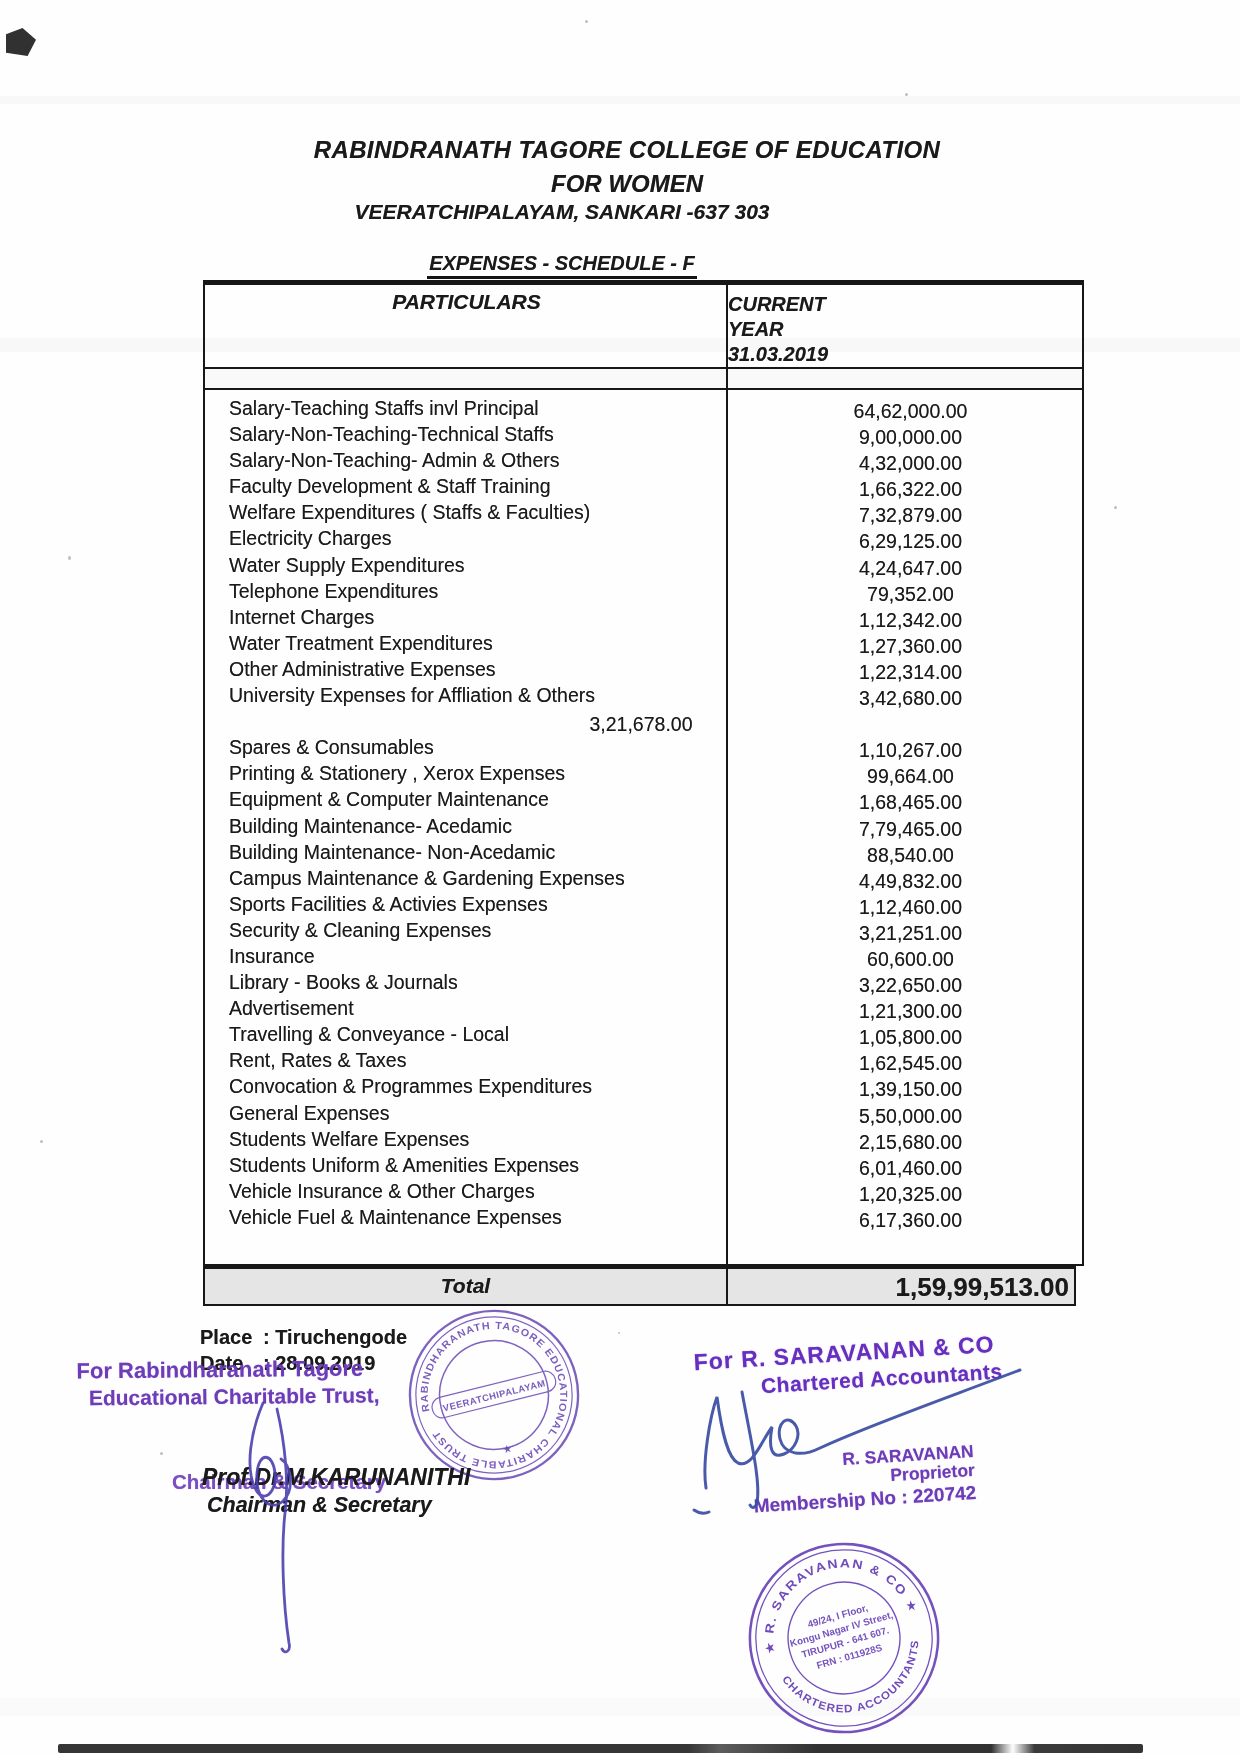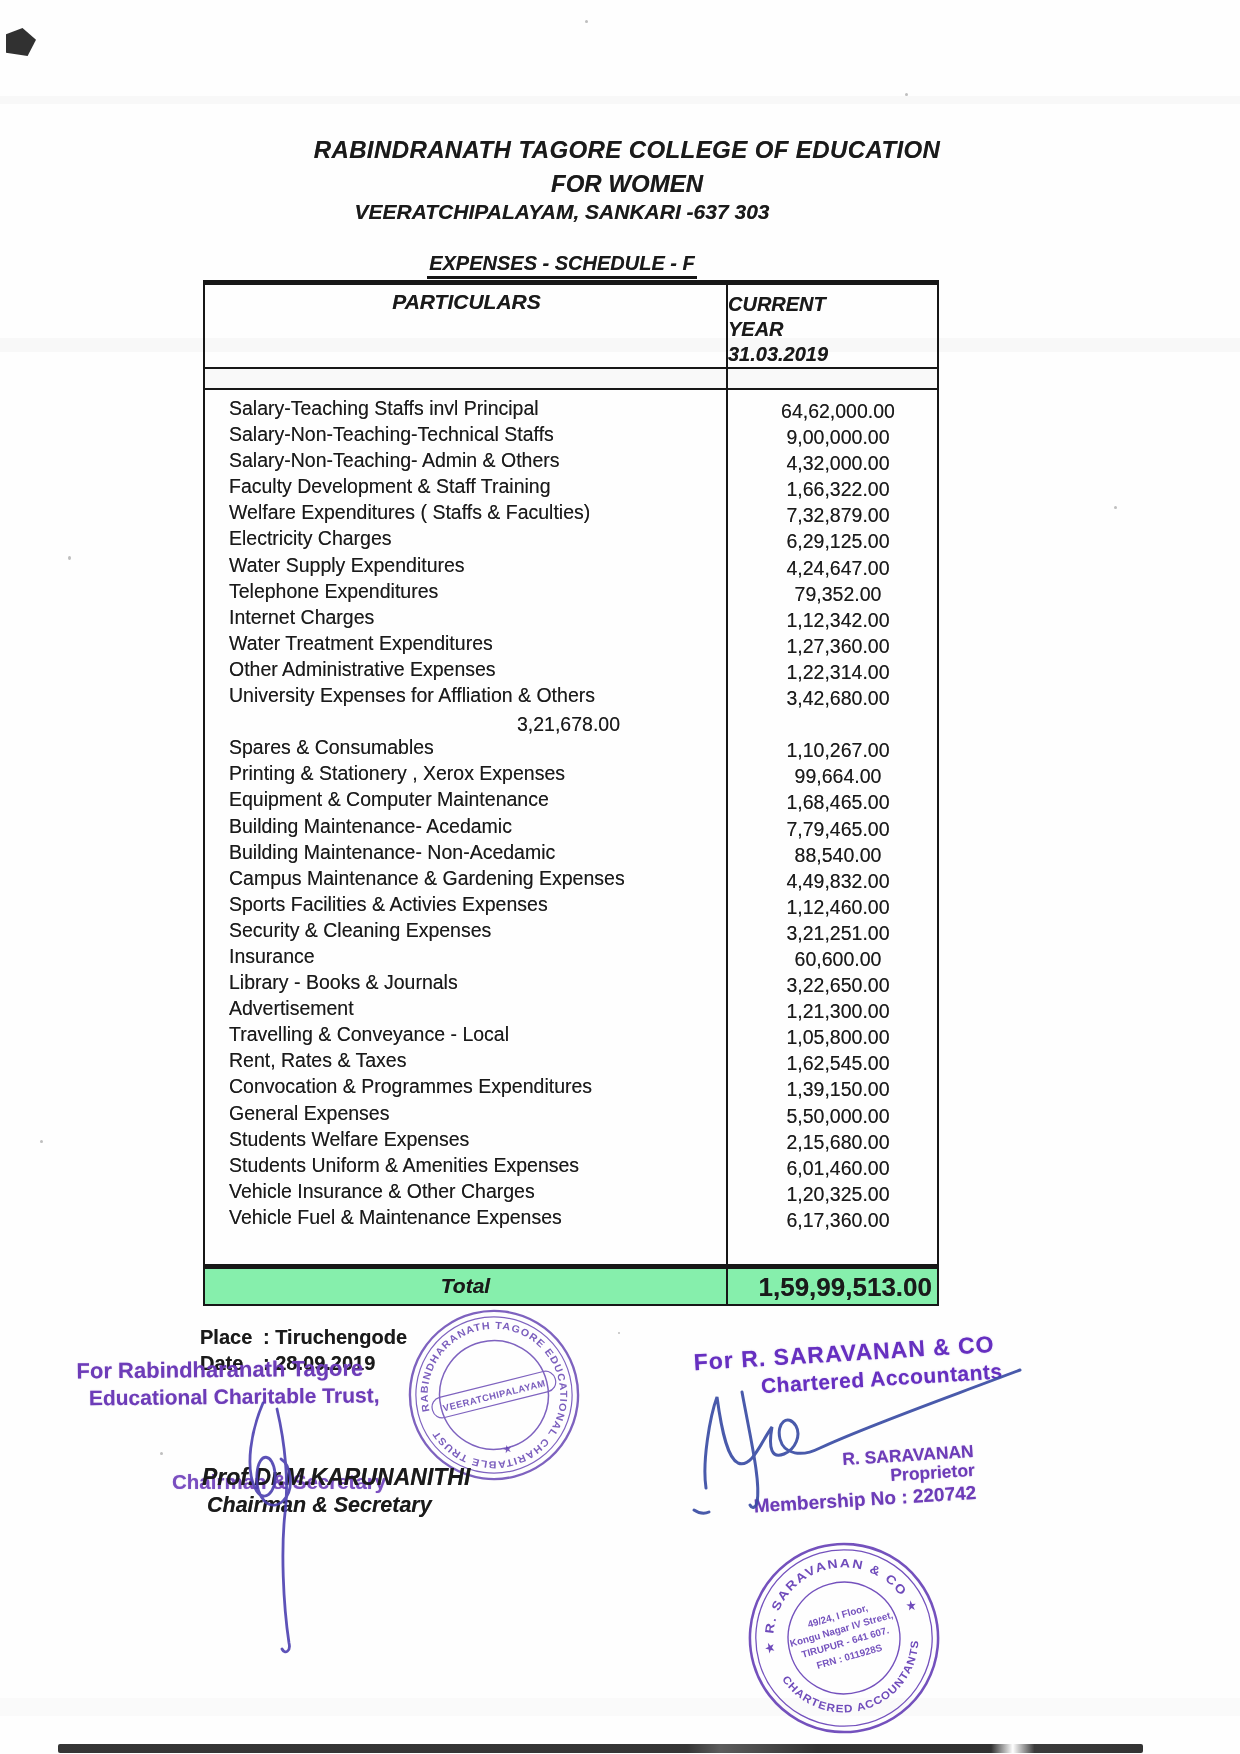--- a/index.html
+++ b/index.html
@@ -16,34 +16,34 @@
   
   .head-line{left:0;width:1254px;text-align:center;font-weight:bold;font-style:italic;}
   .h1{top:136px;font-size:24px;letter-spacing:.4px;}
   .h2{top:170px;font-size:24px;}
   .h3{top:200px;width:1124px;font-size:21px;}
   .sched-title{top:252px;left:0;width:1124px;text-align:center;}
   .sched-title span{display:inline-block;font-weight:bold;font-style:italic;font-size:20px;
     border-bottom:3px solid #141414;padding:0 2px 1px 2px;}
 
   
-  .tbl{left:203px;top:280px;width:736px;height:1026px;}
+  .tbl{left:203px;top:280px;width:881px;height:1026px;}
   .tbl-main{position:absolute;left:0;top:0;right:0;height:986px;box-sizing:border-box;
     border:2.2px solid #171717;border-top-width:5px;}
   .tbl-divider{position:absolute;left:523px;top:0;width:2.2px;height:1026px;background:#171717;z-index:2;}
   .tbl-hdr{display:flex;height:84px;border-bottom:2.2px solid #171717;box-sizing:border-box;}
   .tbl-hdr-left{width:523px;text-align:center;padding-top:5px;font-weight:bold;font-style:italic;font-size:21px;}
   .tbl-hdr-right{flex:1;text-align:left;padding-top:7px;font-weight:bold;font-style:italic;font-size:20px;line-height:25px;}
   .tbl-strip{height:21px;border-bottom:2.2px solid #171717;box-sizing:border-box;background:rgba(0,0,0,.02);}
   .tbl-body{padding-top:5px;}
   .trow{display:flex;height:26.1px;line-height:26.1px;font-size:19.5px;}
   .trow .lbl{width:515px;padding-left:24px;white-space:nowrap;overflow:hidden;}
   .trow .val{flex:1;text-align:center;padding-right:5px;transform:translateY(3px);}
-  .tbl-total{position:absolute;left:0;bottom:0;right:0;height:40px;box-sizing:border-box;
-    border:2.5px solid #171717;border-top-width:3px;display:flex;background:#86efac;}
+  .tbl-total{position:absolute;left:0;bottom:0;right:8px;height:40px;box-sizing:border-box;
+    border:2.5px solid #171717;border-top-width:3px;display:flex;background:#e5e5e5;}
   .tbl-total .tlbl{width:521px;text-align:center;font-weight:bold;font-style:italic;font-size:21px;line-height:34px;}
   .tbl-total .tval{flex:1;text-align:right;font-weight:bold;font-size:26px;line-height:36px;padding-right:5px;}
 
   
   .place-block{left:200px;top:1305px;font-weight:bold;font-size:20px;line-height:25.5px;margin-top:20px;}
   .place-block .lrow{display:flex;}
   .place-block .plbl{width:63px;display:inline-block;}
   .trust-for{left:55px;top:1356px;width:330px;text-align:center;font-weight:bold;font-size:22px;
     line-height:27px;transform:rotate(-.6deg);}
   .trust-for .l2{font-size:21px;margin-left:28px;}

